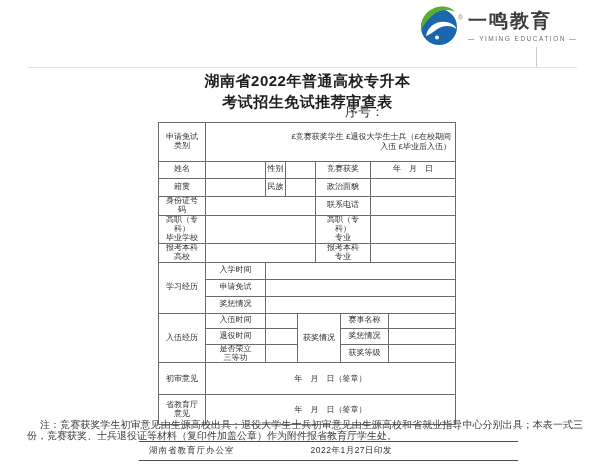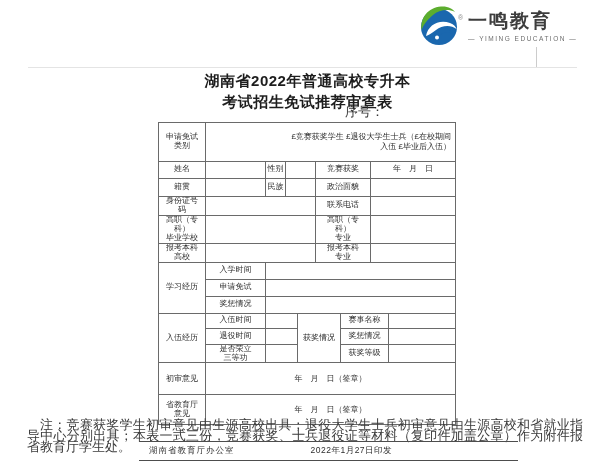--- a/index.html
+++ b/index.html
@@ -29,21 +29,21 @@
   table.form td { border:1px solid #6a6a6a; font-size:8px; color:#2e2e2e;
                   text-align:center; vertical-align:middle; padding:0 1px;
                   line-height:1.12; white-space:pre-line; word-break:break-all; overflow:hidden; }
   tr.h29{height:29px} tr.h25{height:25px} tr.h18{height:18px} tr.h17{height:17px}
   tr.h16{height:16px} tr.h15{height:15px} tr.h32{height:32px} tr.h30{height:30px}
   td.cat-cell { text-align:left; }
   .cat-box { width:160px; margin:0 3px 0 auto; text-align:right; line-height:1.25; }
   td.sign-cell { text-align:right; vertical-align:bottom; padding:0 44px 3px 0; }
 
   
-  .note { position:absolute; left:27px; top:419px; width:556px; font-size:13px;
+  .note { position:absolute; left:27px; top:419px; width:556px; font-size:10px;
           line-height:11px; color:#3a3a3a; text-indent:13px; text-align:justify; }
   .footer { position:absolute; left:139px; top:441px; width:379px; height:20px;
             border-top:1px solid #4d4d4d; border-bottom:1px solid #4d4d4d;
             display:flex; align-items:center;text-align:right; }
   .footer-office { margin-left:10px; font-size:8.5px; color:#2e2e2e; letter-spacing:1px; }
   .footer-date { margin-left:76px; font-size:8.5px; color:#2e2e2e; letter-spacing:0.5px; }
 </style>
 </head>
 <body>
 

